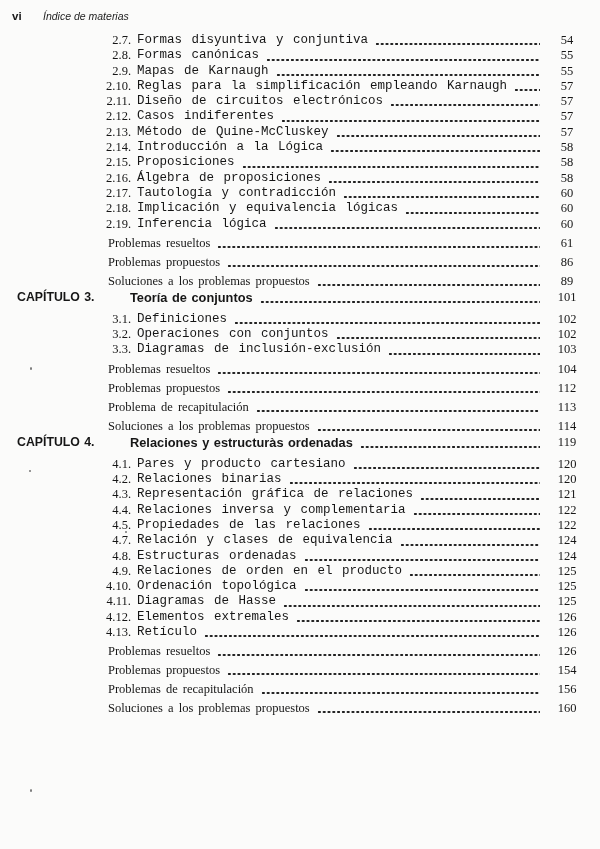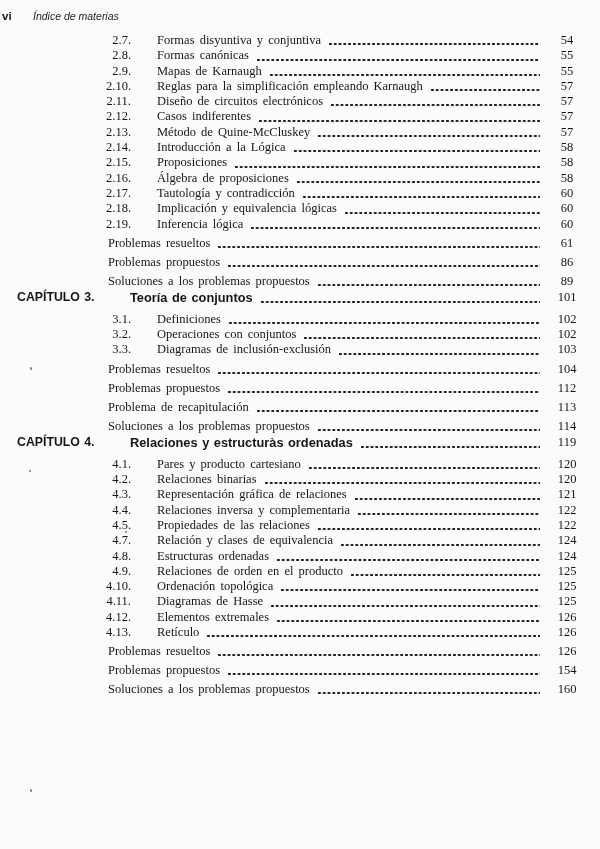--- a/index.html
+++ b/index.html
@@ -14,21 +14,21 @@
   }
   .page {
     width: 600px;
     height: 849px;
     position: relative;
   }
   
   .running-header {
     display: flex;
     align-items: baseline;
-    padding: 10px 12px 0 2px;
+    padding: 10px 12px 0 12px;
     font-family: "Liberation Sans", sans-serif;
   }
   .folio {
     font-weight: bold;
     font-size: 11.5px;
     letter-spacing: 0.2px;
   }
   .running-title {
     font-style: italic;
     font-size: 10.5px;
@@ -67,21 +67,21 @@
     width: 113px;
     flex: 0 0 113px;
     font-size: 12.3px;
   }
   .num {
     flex: 0 0 36px;
     width: 36px;
     margin-left: 78px;
     text-align: right;
   }
-  .row-section .label { margin-left: 26px; }
+  .row-section .label { margin-left: 6px; font-family: Liberation Mono, monospace; }
   .leader {
     flex: 1 1 auto;
     height: 4px;
     margin: 0 10px 3px 7px;
     background-image: radial-gradient(circle, #1b1b1b 1.05px, rgba(0,0,0,0) 1.35px);
     background-size: 4.8px 4px;
     background-repeat: repeat-x;
     background-position: 0 1px;
   }
   .pageno {
@@ -335,20 +335,25 @@
       <span class="label">Problemas resueltos</span>
       <span class="leader"></span>
       <span class="pageno">126</span>
     </div>
       <div class="row row-problem">
       <span class="label">Problemas propuestos</span>
       <span class="leader"></span>
       <span class="pageno">154</span>
     </div>
       <div class="row row-problem">
+      <span class="label">Problemas de recapitulación</span>
+      <span class="leader"></span>
+      <span class="pageno">156</span>
+    </div>
+      <div class="row row-problem">
       <span class="label">Soluciones a los problemas propuestos</span>
       <span class="leader"></span>
       <span class="pageno">160</span>
     </div>
     </div>
 
   <span class="speck speck-1"></span>
   <span class="speck speck-2"></span>
   <span class="speck speck-3"></span>
   <span class="speck speck-4"></span>

